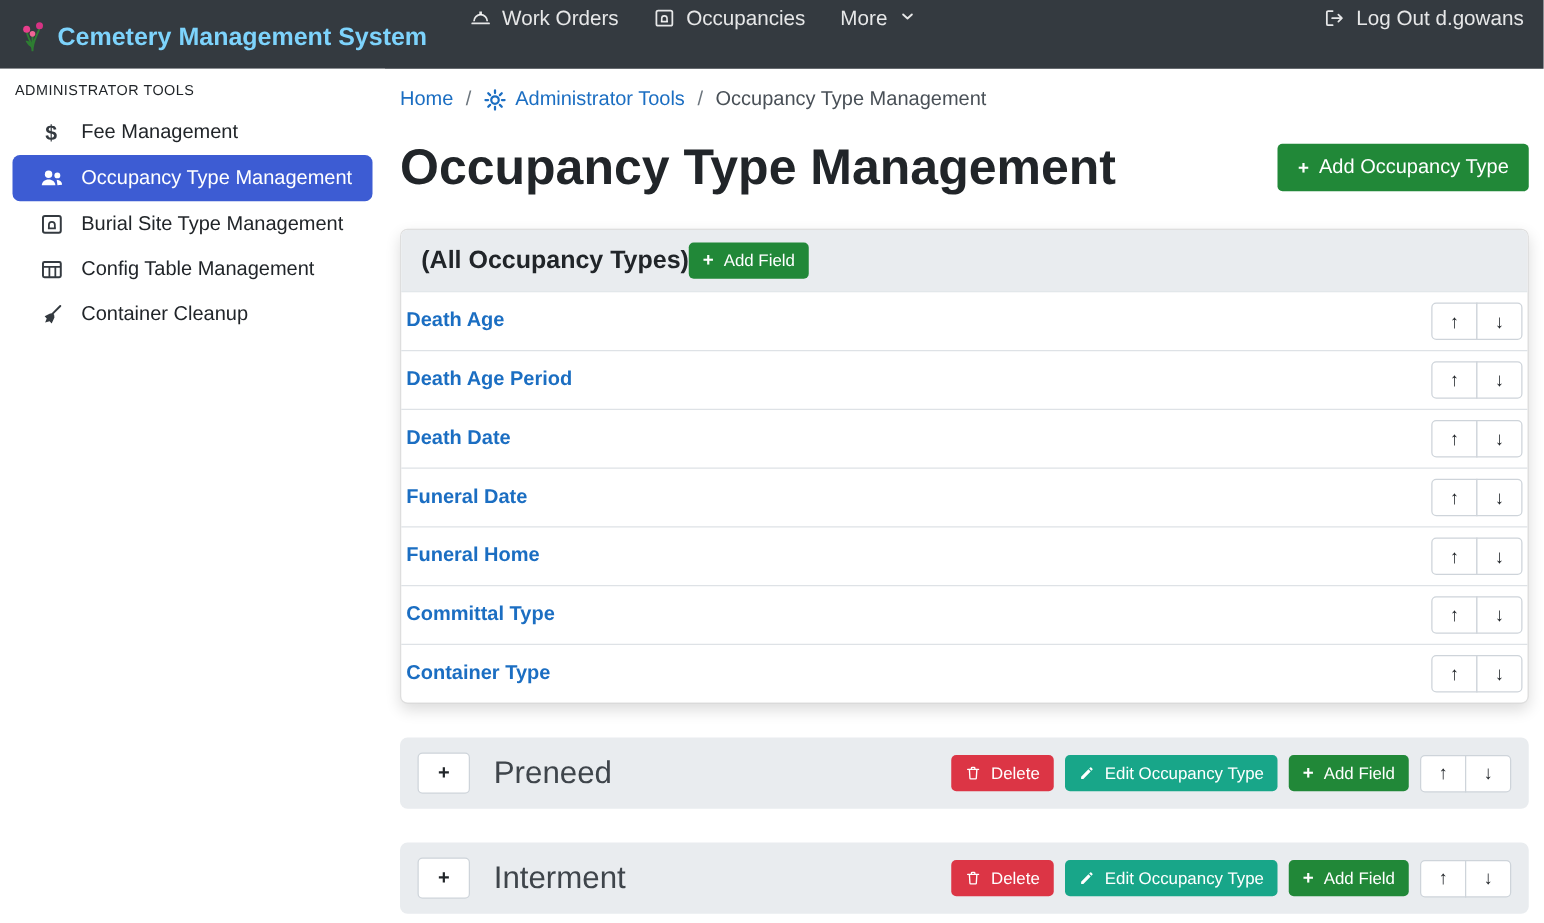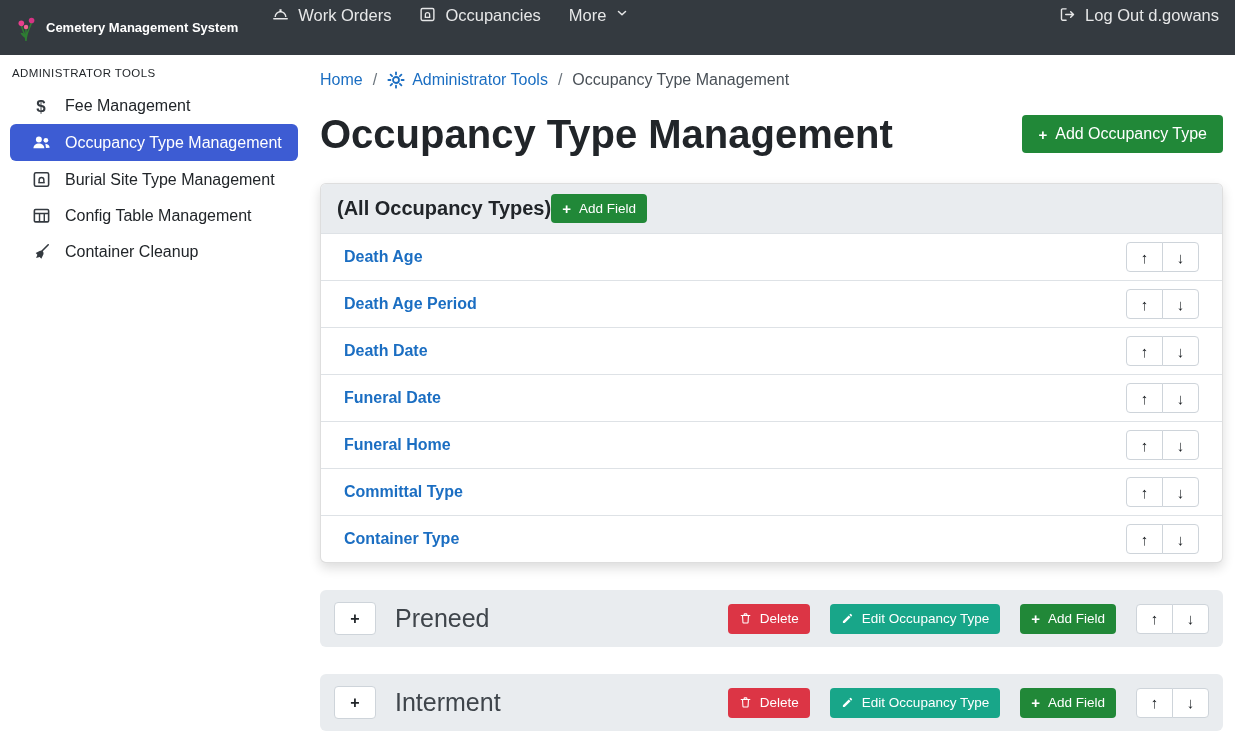--- a/index.html
+++ b/index.html
@@ -4,21 +4,21 @@
 <title>Occupancy Type Management</title>
 <style>
   *{box-sizing:border-box;margin:0;padding:0}
   html,body{width:1235px;height:738px;overflow:hidden}
   body{font-family:"Liberation Sans",sans-serif;background:#fff;color:var(--text,#212529)}
   a{text-decoration:none}
   button{font-family:inherit;cursor:pointer}
 
   
   .navbar{height:55px;background:var(--navbar_bg,#343a40);display:flex;align-items:center;padding:0 16px}
-  .brand{display:flex;align-items:center;gap:10px;color:#ffffff;font-weight:700;font-size:13px;margin-right:20px}
+  .brand{display:flex;align-items:flex-end;gap:10px;color:#7dd3fc;font-weight:700;font-size:20px;margin-right:20px}
   .nav-link{display:flex;align-items:flex-start;gap:9px;color:rgba(255,255,255,.88);font-size:16.5px;padding:0 14px;height:43px}
   .nav-link svg{flex:none}
   .logout{margin-left:auto;padding-right:0}
 
   
   .layout{display:flex;height:613px}
   .sidebar{width:308px;flex:none;padding-top:12px;background:#fff}
   .sidebar-heading{font-size:11.5px;letter-spacing:.4px;color:#1f2327;padding:0 12px;margin-bottom:10px;font-weight:500}
   .side-item{display:flex;align-items:center;gap:13px;margin:1px 10px;padding:8px 12px 8px 20px;border-radius:6px;font-size:16px;color:var(--text,#212529)}
   .side-item .sicon{width:22px;display:flex;justify-content:center;color:#343a40}
@@ -49,29 +49,29 @@
   .btn-group{display:inline-flex}
   .btn-outline{width:37px;height:30px;background:#fff;border:1px solid var(--btn_border,#ced4da);display:inline-flex;align-items:center;justify-content:center;color:#212529}
   .btn-outline:first-child{border-radius:4px 0 0 4px}
   .btn-outline:last-child{border-radius:0 4px 4px 0;margin-left:-1px}
   .arrow{font-size:15px;font-weight:700;line-height:1}
 
   
   .card{border:1px solid rgba(0,0,0,.13);border-radius:6px;box-shadow:0 5px 12px rgba(0,0,0,.14);background:#fff}
   .card-header{background:var(--section_bg,#e9ecef);display:flex;align-items:center;justify-content:flex-start;padding:10px 16px;border-bottom:1px solid var(--border,#dee2e6);border-radius:5px 5px 0 0}
   .card-title{font-size:20px;font-weight:700;color:#212529}
-  .field-row{display:flex;align-items:center;justify-content:space-between;padding:8px 23px;border-bottom:1px solid var(--border,#dee2e6)}
+  .field-row{display:flex;align-items:center;justify-content:space-between;padding:8px 4px;border-bottom:1px solid var(--border,#dee2e6)}
   .field-row:last-child{border-bottom:none}
   .field-link{color:var(--link,#1b6ec2);font-weight:700;font-size:16px}
 
   
   .type-section{margin-top:27px;background:var(--section_bg,#e9ecef);border-radius:6px;display:flex;align-items:center;gap:19px;padding:10px 14px;height:57px}
   .btn-expand{background:#fff;border:1px solid var(--btn_border,#ced4da);border-radius:4px;width:42px;height:33px;display:flex;align-items:center;justify-content:center;font-size:16px;font-weight:700;color:#212529}
   .section-title{font-size:25px;color:#3f454b;font-weight:500}
-  .section-actions{margin-left:auto;display:flex;gap:20px}
+  .section-actions{margin-left:auto;display:flex;align-items:center;gap:9px}
   .icn{display:flex;align-items:center}
 </style>
 </head>
 <body>
 
 <nav class="navbar">
   <a class="brand">
     <span class="icn">
       <svg width="20" height="28" viewBox="0 0 20 30">
         <path d="M10 29 C10 22 6 18 5 12 M10 29 C10 20 14 16 16 9 M10 29 C10 24 10 20 10 16" stroke="#2e7d32" fill="none" stroke-width="1.6"></path>

